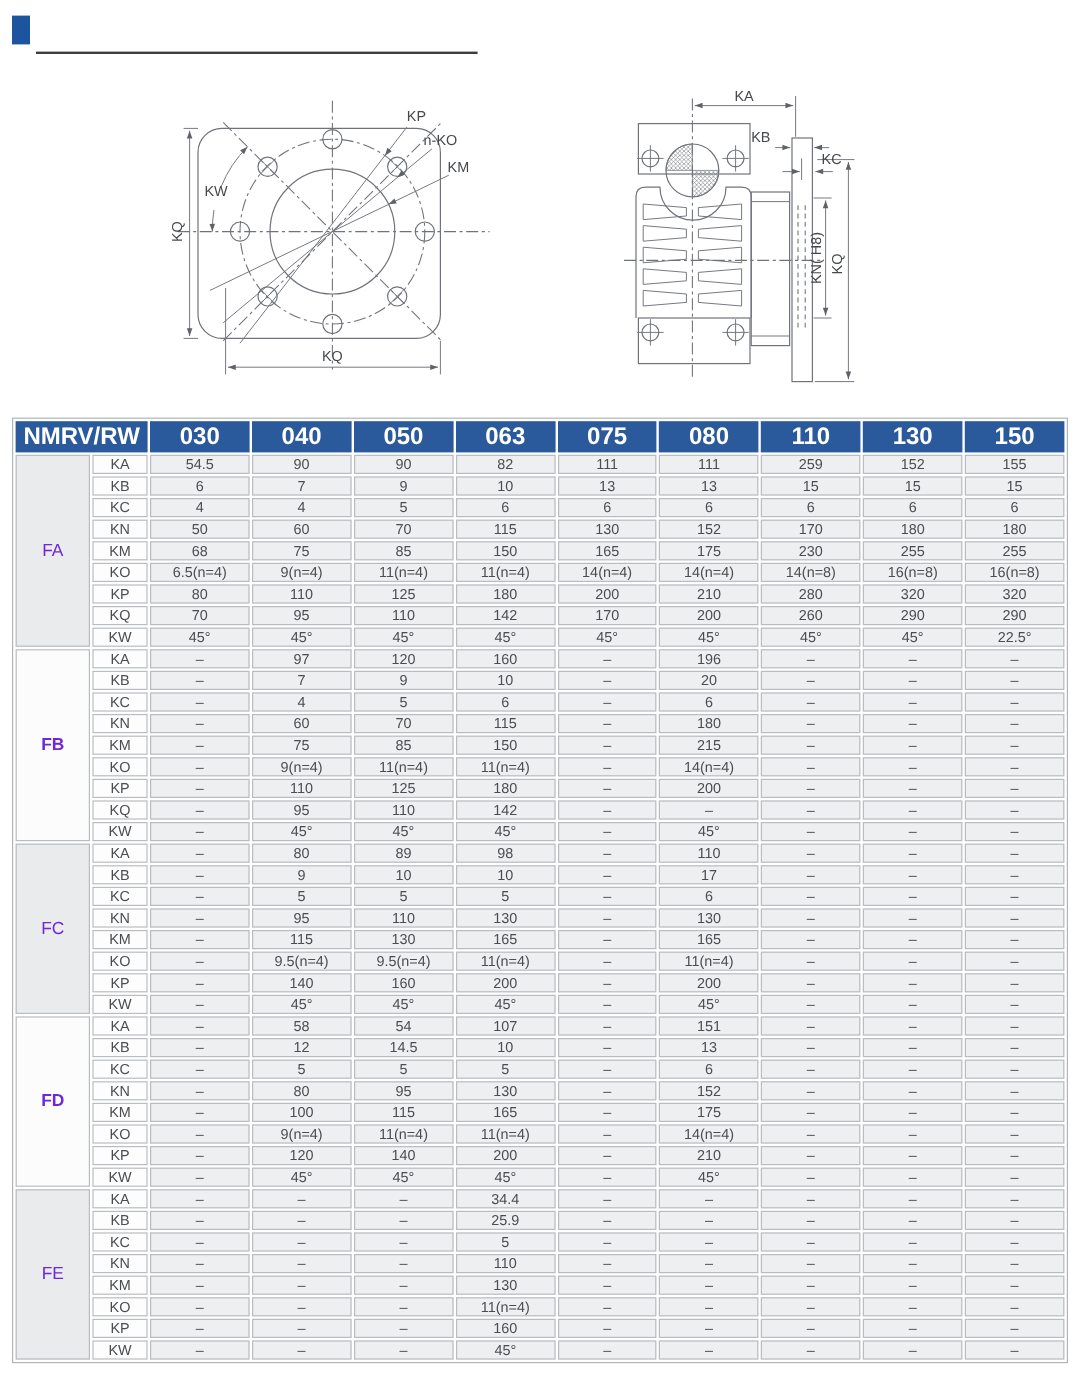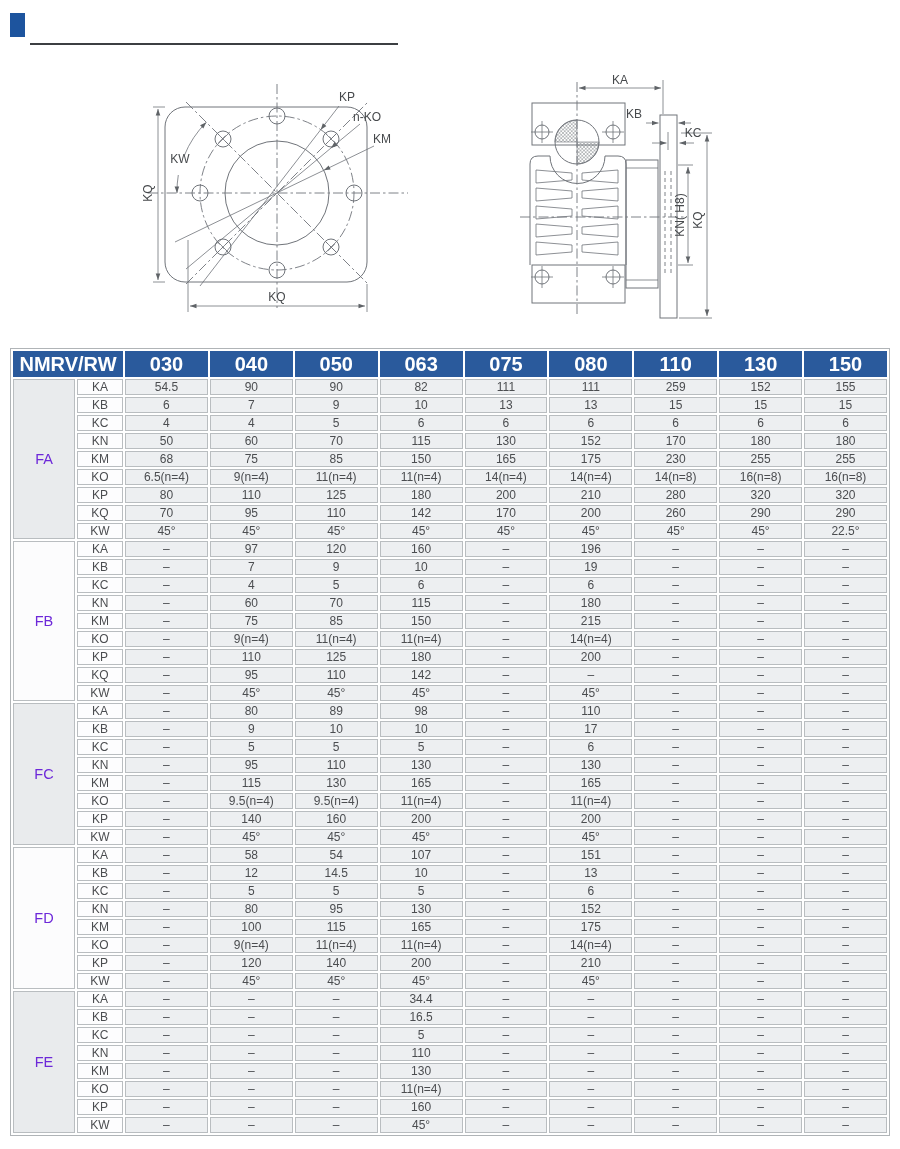--- a/index.html
+++ b/index.html
@@ -25,21 +25,21 @@
   table{border-collapse:separate;border-spacing:2px;width:100%;table-layout:fixed;
         background:#fff;border:1px solid #b0b4b7;}
   th{background:#2a5a9c;color:#fff;font-size:20px;font-weight:bold;height:26px;
      text-align:center;padding:0;}
   td{border:1px solid #b9bdc0;font-size:12px;color:#4b4d50;text-align:center;
      height:14px;line-height:14px;padding:0;white-space:nowrap;overflow:hidden;}
   td.val{background:#edeff1;}
   td.param{background:#fdfdfe;}
   td.group{font-size:14.5px;color:#6d28d9;}
   td.group.shade{background:#e9ebed;}
-  td.group.light{background:#fcfcfd;}
+  td.group.light{background:#fcfcfd;font-weight:bold;}
 </style>
 </head>
 <body>
 
 <div id="page">
 
   <div class="title-marker"></div>
   <div class="title-underline"></div>
 
   <svg width="310" height="260" viewBox="0 0 310 260" style="left:130px;top:70px">
@@ -305,21 +305,21 @@
             <td class="val">–</td>
             <td class="val">–</td>
           </tr>
           <tr>
             <td class="param">KB</td>
             <td class="val">–</td>
             <td class="val">7</td>
             <td class="val">9</td>
             <td class="val">10</td>
             <td class="val">–</td>
-            <td class="val">19</td>
+            <td class="val">20</td>
             <td class="val">–</td>
             <td class="val">–</td>
             <td class="val">–</td>
           </tr>
           <tr>
             <td class="param">KC</td>
             <td class="val">–</td>
             <td class="val">4</td>
             <td class="val">5</td>
             <td class="val">6</td>
@@ -606,21 +606,21 @@
             <td class="val">–</td>
             <td class="val">–</td>
             <td class="val">–</td>
             <td class="val">–</td>
           </tr>
           <tr>
             <td class="param">KB</td>
             <td class="val">–</td>
             <td class="val">–</td>
             <td class="val">–</td>
-            <td class="val">16.5</td>
+            <td class="val">25.9</td>
             <td class="val">–</td>
             <td class="val">–</td>
             <td class="val">–</td>
             <td class="val">–</td>
             <td class="val">–</td>
           </tr>
           <tr>
             <td class="param">KC</td>
             <td class="val">–</td>
             <td class="val">–</td>

